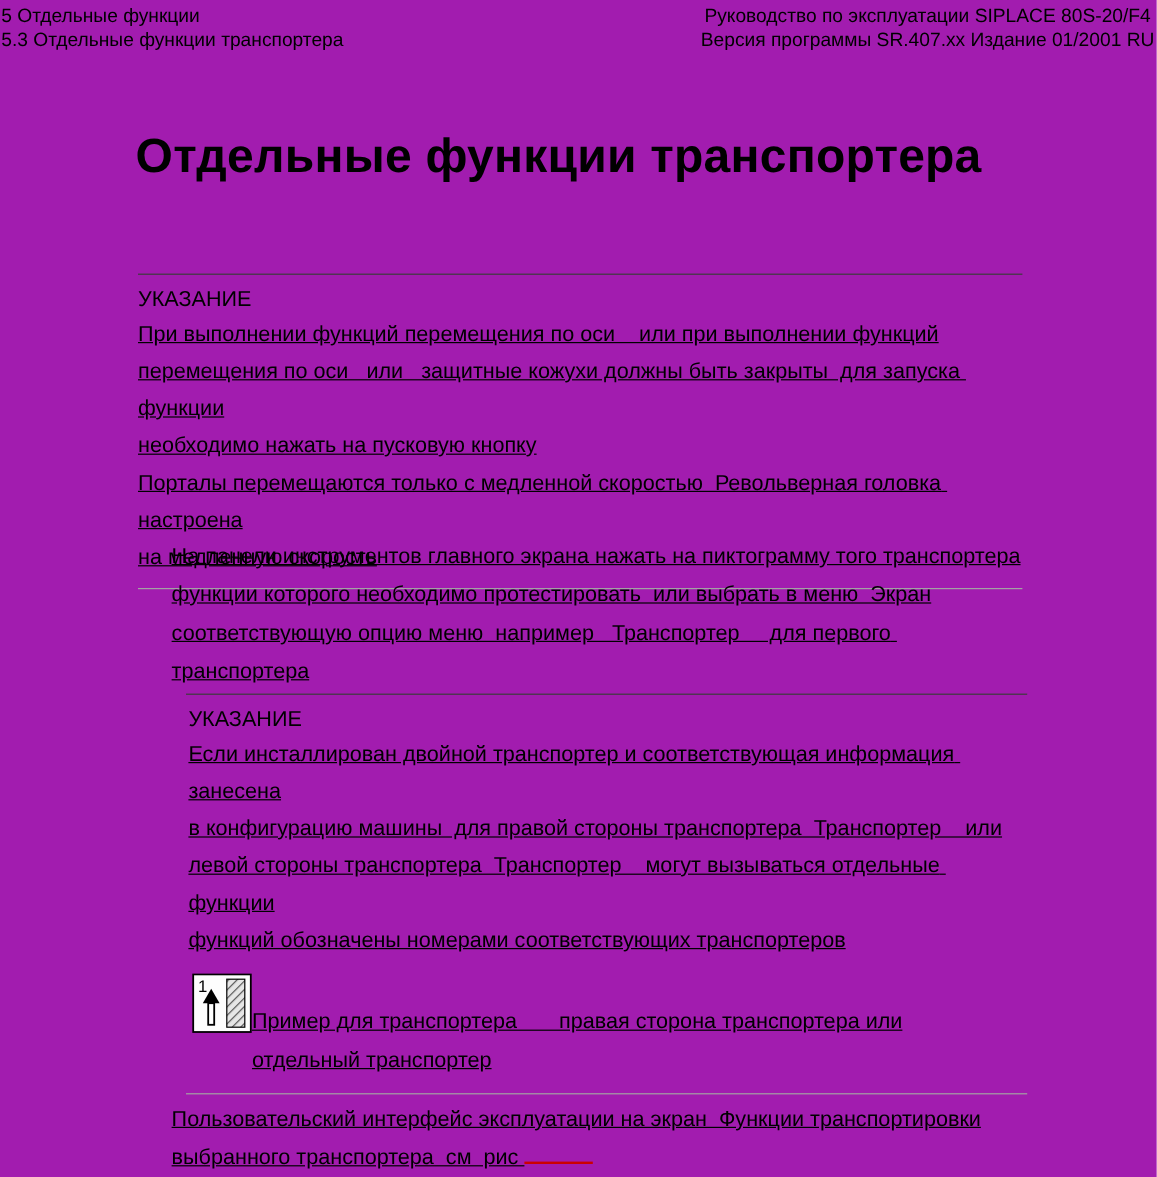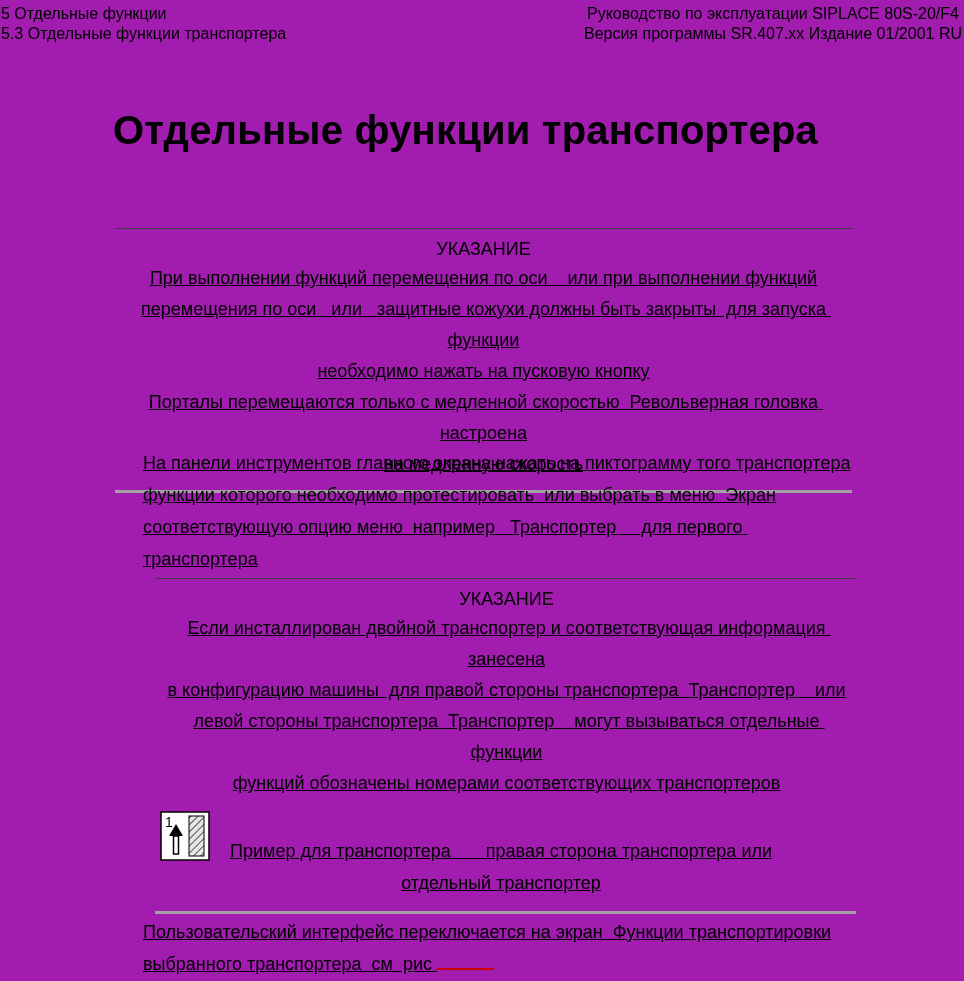--- a/index.html
+++ b/index.html
@@ -30,23 +30,22 @@
     top: 110px;
     margin: 0;
     font-size: 40px;
     line-height: 40px;
     font-weight: 700;
     letter-spacing: 0.2px;
   }
   .note {
     position: absolute;
     border-top: 1px solid #3c3c3c;
-    border-bottom: 3px solid #a3a3a3;
+    border-bottom: 1px solid #a3a3a3;
     font-size: 18px;
-    text-align: center;
   }
   .note1 {
     left: 115px;
     top: 228px;
     width: 737px;
     padding: 6px 0 10px 0;
   }
   .note2 {
     left: 155px;
     top: 578px;
@@ -84,21 +83,21 @@
     align-items: flex-start;
     margin-top: 12px;
   }
   .t-icon {
     flex: 0 0 auto;
     width: 50px;
     height: 50px;
     margin-left: 3px;
   }
   .t-icon svg { display: block; width: 50px; height: 50px; }
-  .caption { margin-left: 20px; margin-top: 24px; }
+  .caption { margin-top: 24px; }
   .cap-line { line-height: 32px; }
   .fig-ref {
     display: inline-block;
     width: 57px;
     height: 12px;
     border-bottom: 2px solid #cc0000;
     vertical-align: baseline;
   }
 </style>
 </head>
@@ -158,17 +157,17 @@
         </svg>
       </span>
       <div class="caption">
         <div class="cap-line">Пример для транспортера       правая сторона транспортера или</div>
         <div class="cap-line">отдельный транспортер</div>
       </div>
     </div>
   </section>
 
   <div class="para2">
-    <div class="para-line">Пользовательский интерфейс переключается на экран  Функции транспортировки</div>
+    <div class="para-line">Пользовательский интерфейс эксплуатации на экран  Функции транспортировки</div>
     <div class="para-line"><span>выбранного транспортера  см  рис </span><span class="fig-ref" style="border-bottom-color: rgb(204, 0, 0);"></span></div>
   </div>
 
 </div>
 
 </body></html>

